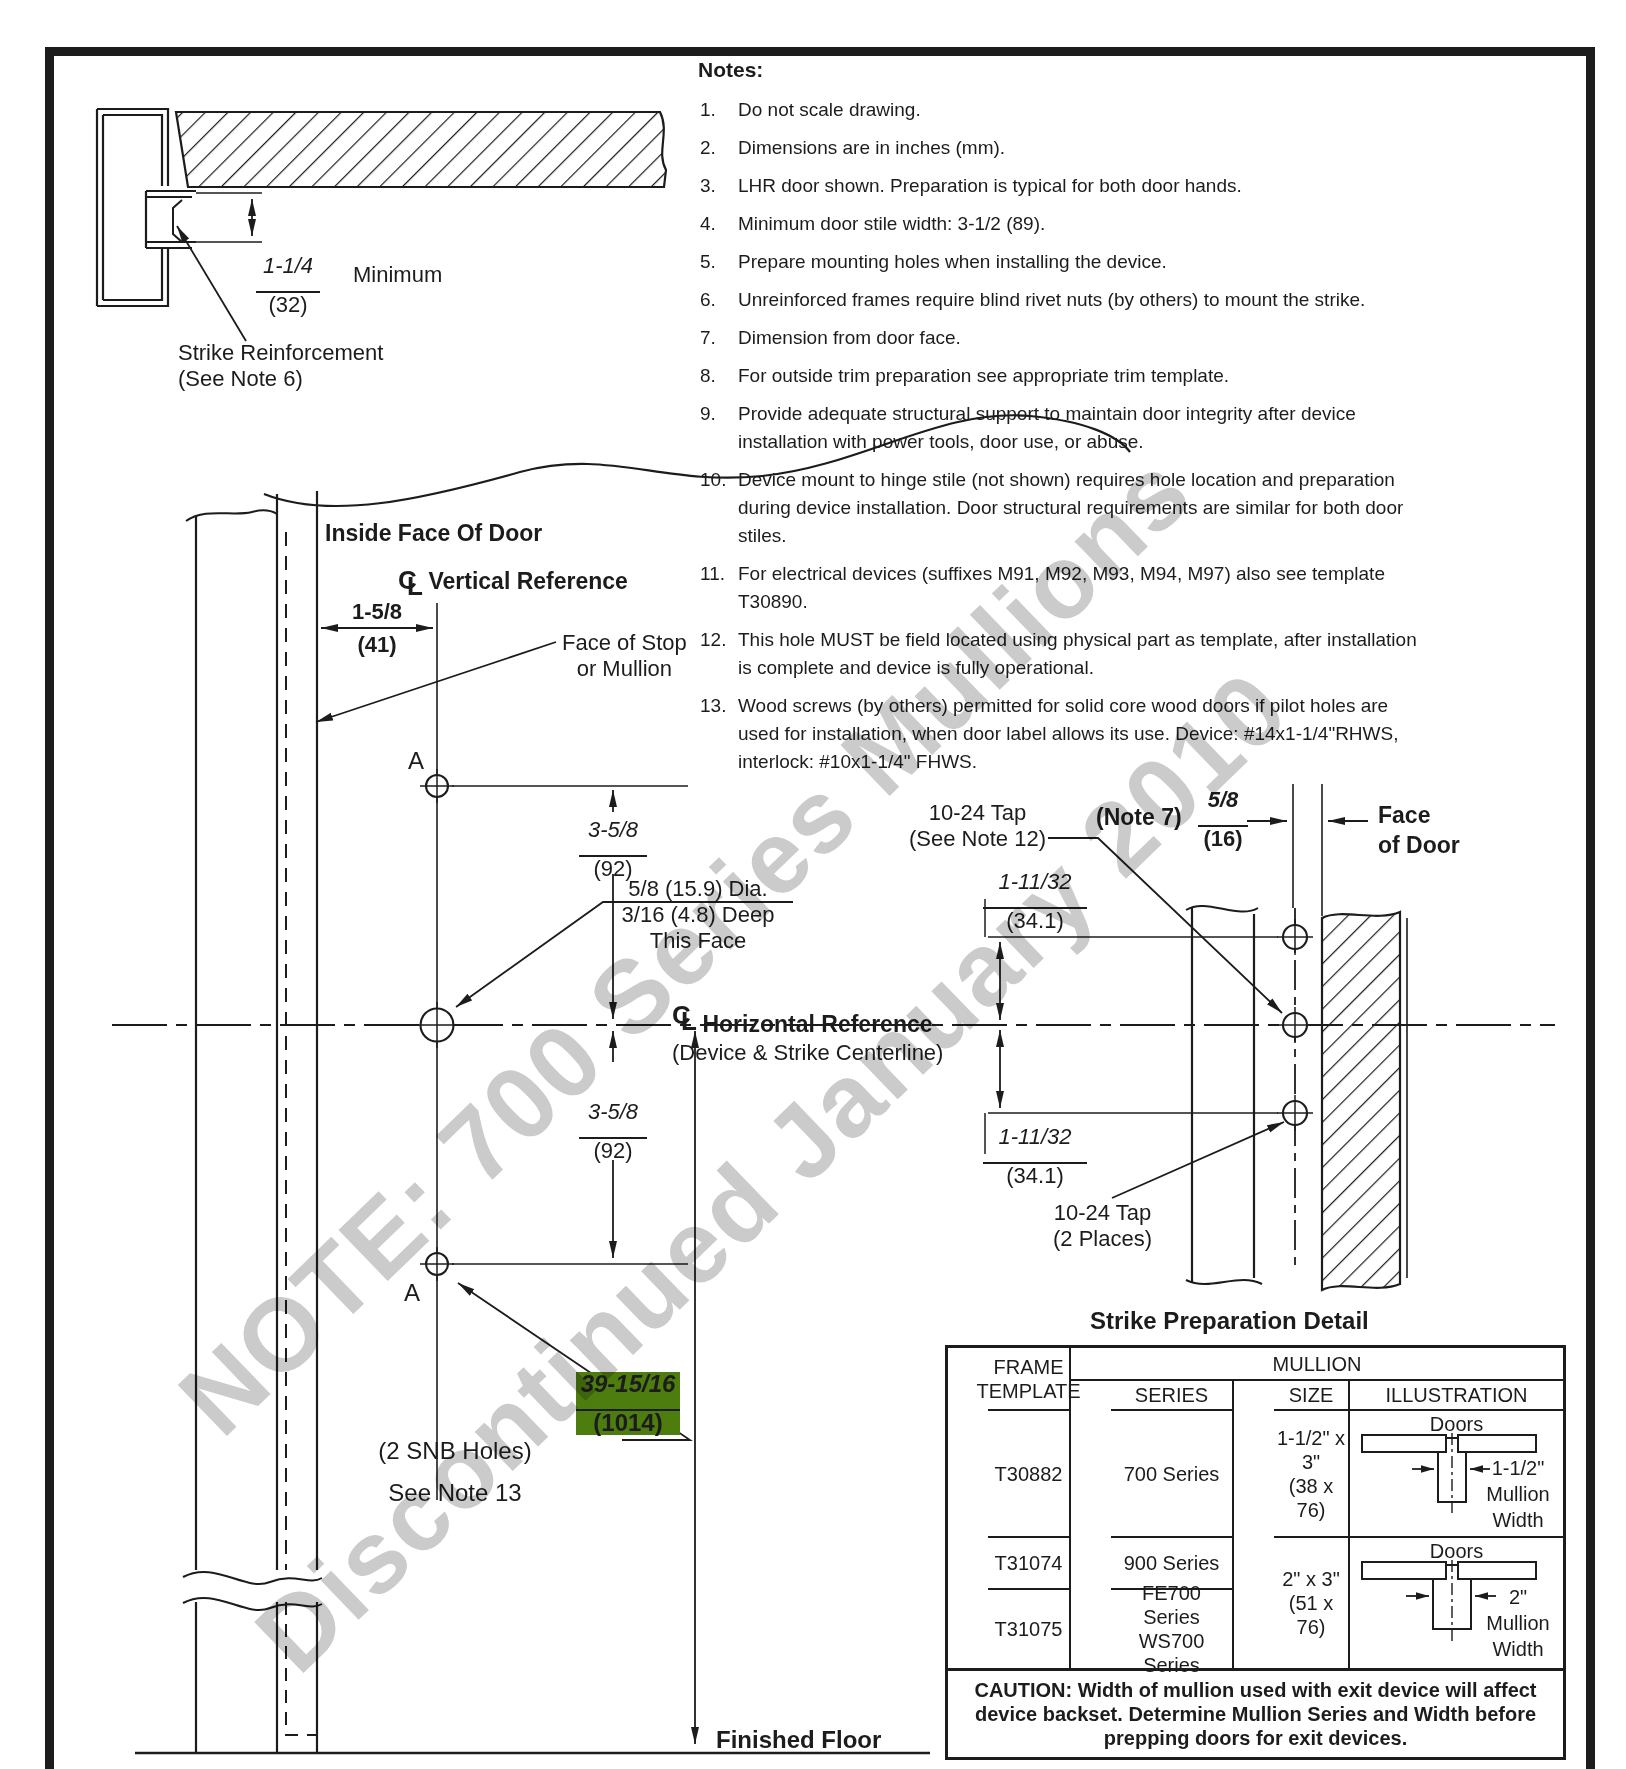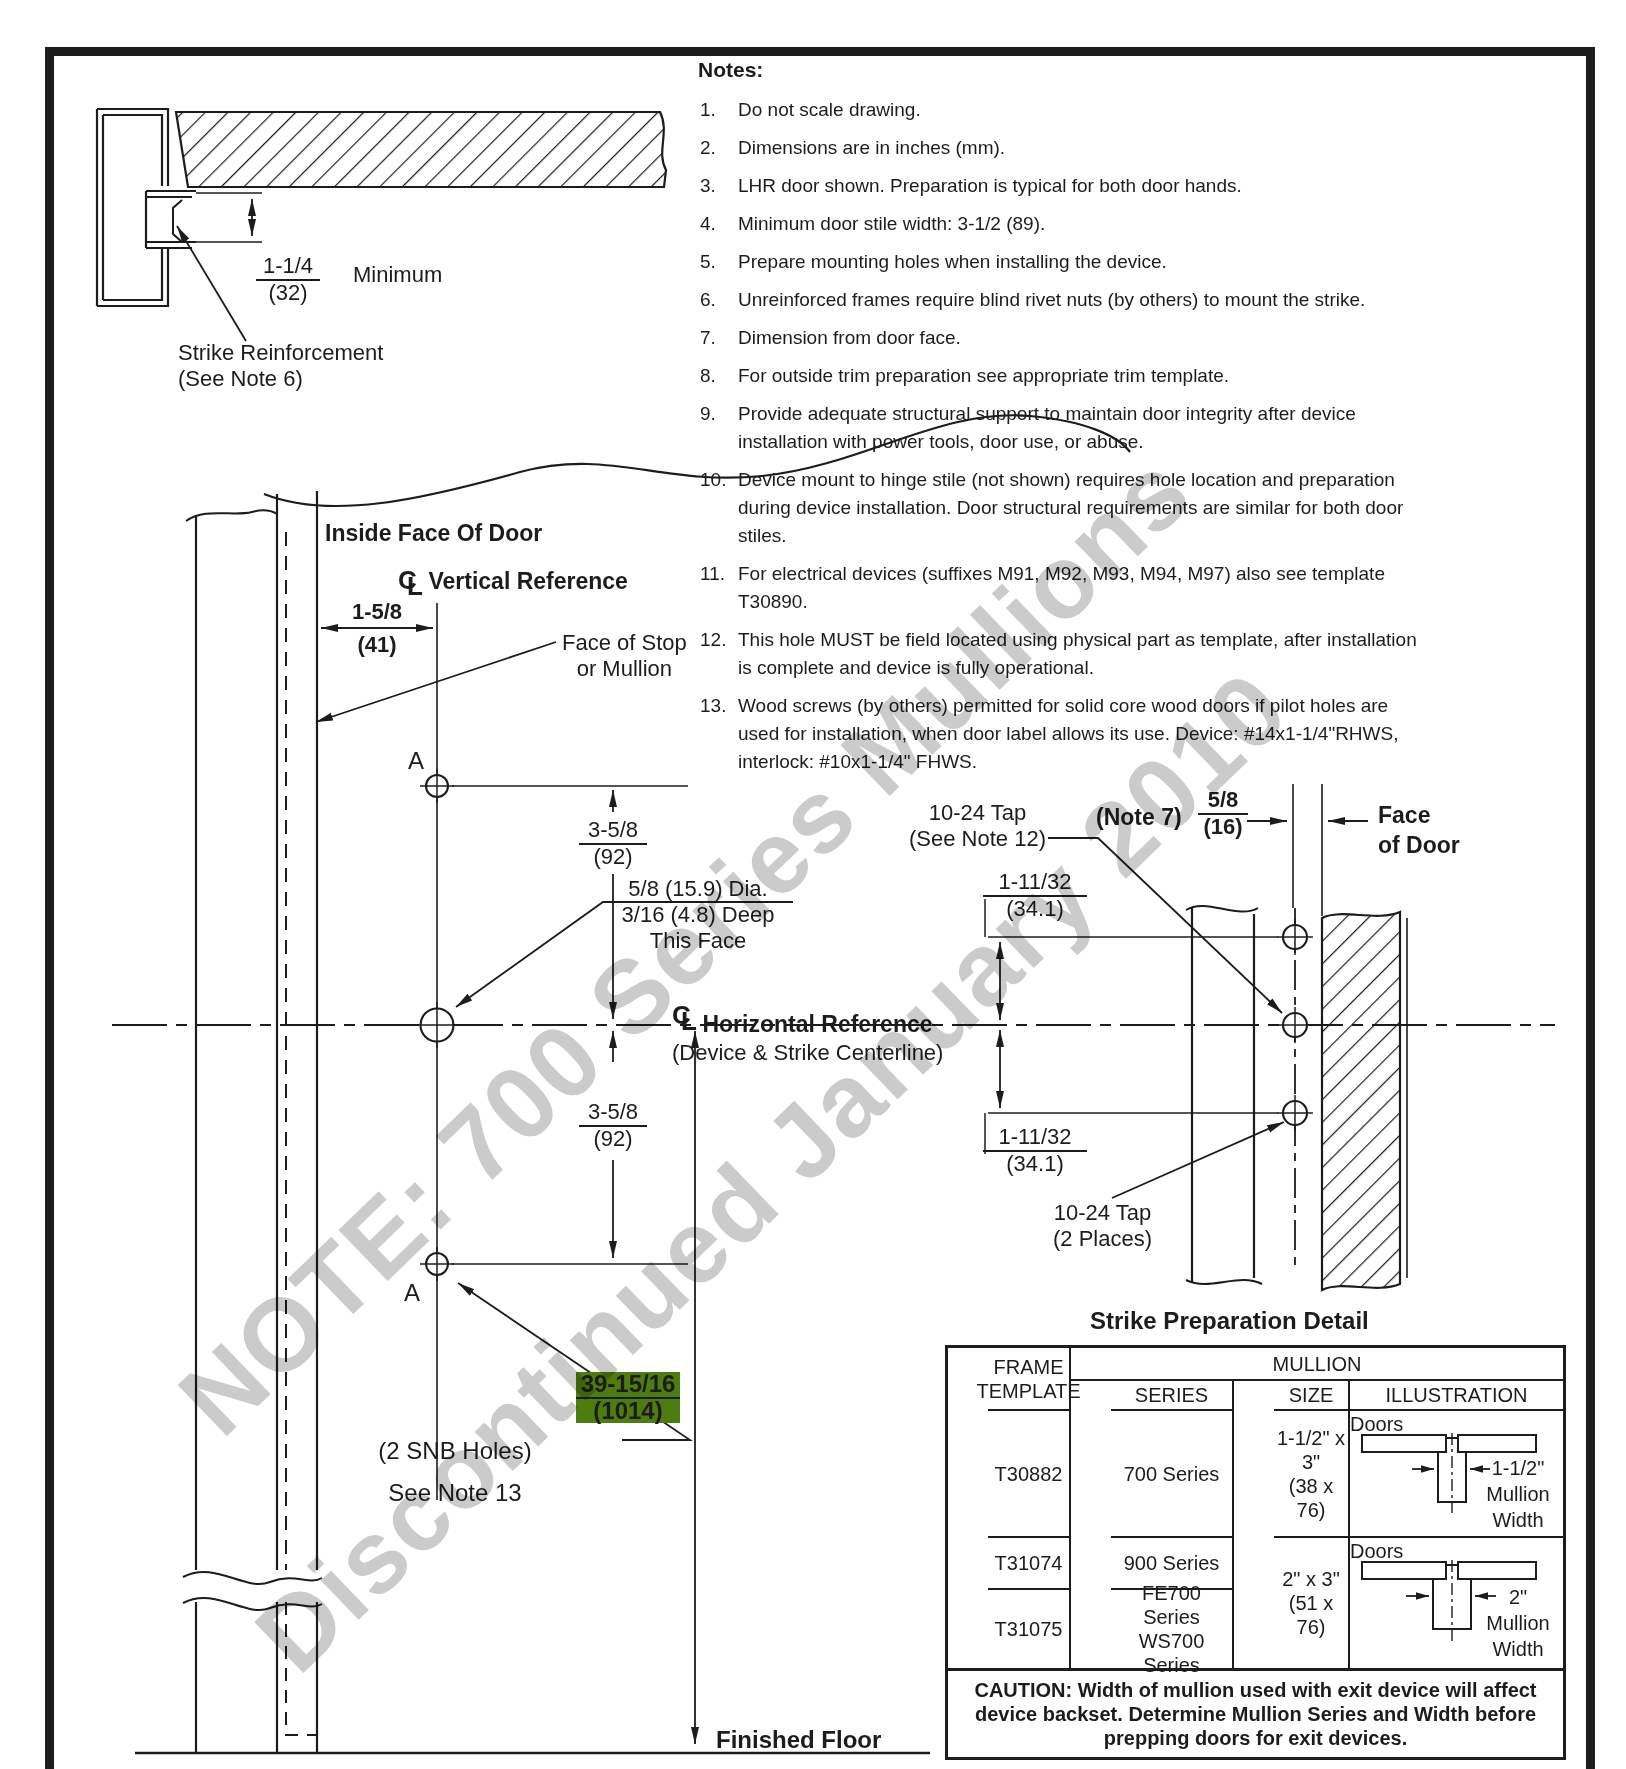--- a/index.html
+++ b/index.html
@@ -4,21 +4,21 @@
 <style>
   html,body{margin:0;padding:0;background:#fff;}
   .page{position:relative;width:1626px;height:1769px;background:#fff;overflow:hidden;
         font-family:"Liberation Sans", sans-serif;color:#1c1c1c;}
   .frame{position:absolute;left:45px;top:47px;width:1532px;height:1760px;
          border-left:9px solid #1c1c1c;border-top:9px solid #1c1c1c;border-right:9px solid #1c1c1c;}
   .abs{position:absolute;white-space:nowrap;}
   .b{font-weight:bold;}
   .lbl{font-size:22px;line-height:26px;}
   .dim{font-size:22px;line-height:24px;text-align:center;}
-  .dim .fr{display:block;border-bottom:2px solid #1c1c1c;padding:0 4px 1px 4px;}
+  .dim .fr{display:block;border-bottom:2px solid #1c1c1c;padding:0 4px 13px 4px;font-style:italic;}
   .dim span{display:block;}
   .ctr{text-align:center;}
   svg{position:absolute;left:0;top:0;}
   
   .wm{position:absolute;font-weight:bold;font-size:103px;letter-spacing:2px;color:#9a9a9a;
       opacity:.52;white-space:nowrap;transform:translate(-50%,-50%) rotate(-44deg);
       mix-blend-mode:multiply;z-index:50;pointer-events:none;}
   
   .notes{position:absolute;left:698px;top:58px;width:730px;}
   .notes-title{font-size:21px;font-weight:bold;margin-bottom:14px;}
@@ -34,21 +34,21 @@
        grid-template-rows:33px 30px 127px 52px 78px auto;font-size:20px;}
   .tbl .cell{display:flex;align-items:center;justify-content:center;text-align:center;line-height:24px;}
   .br{border-right:2px solid #1c1c1c;margin-left:40px;}
   .bb{border-bottom:2px solid #1c1c1c;}
   .c-frame{grid-row:1/3;grid-column:1;}
   .c-mullion{grid-row:1;grid-column:2/5;}
   .r45{grid-row:4/6;}
   .caution{grid-row:6;grid-column:1/5;border-top:3px solid #1c1c1c;font-weight:bold;
            text-align:center;font-size:20px;line-height:31px;padding:7px 14px;}
   .illus{position:relative;}
-  .illus .doors{position:absolute;top:1px;left:0;width:100%;text-align:left;font-size:20px;}
+  .illus .doors{position:absolute;top:1px;left:0;width:100%;text-align:center;font-size:20px;}
   .illus .wlbl{position:absolute;right:2px;top:50px;width:86px;text-align:center;font-size:20px;line-height:26px;}
 </style>
 </head>
 <body>
 
 <div class="page">
 
   <div class="frame"></div>
 
   <svg width="1626" height="1769" viewBox="0 0 1626 1769">

